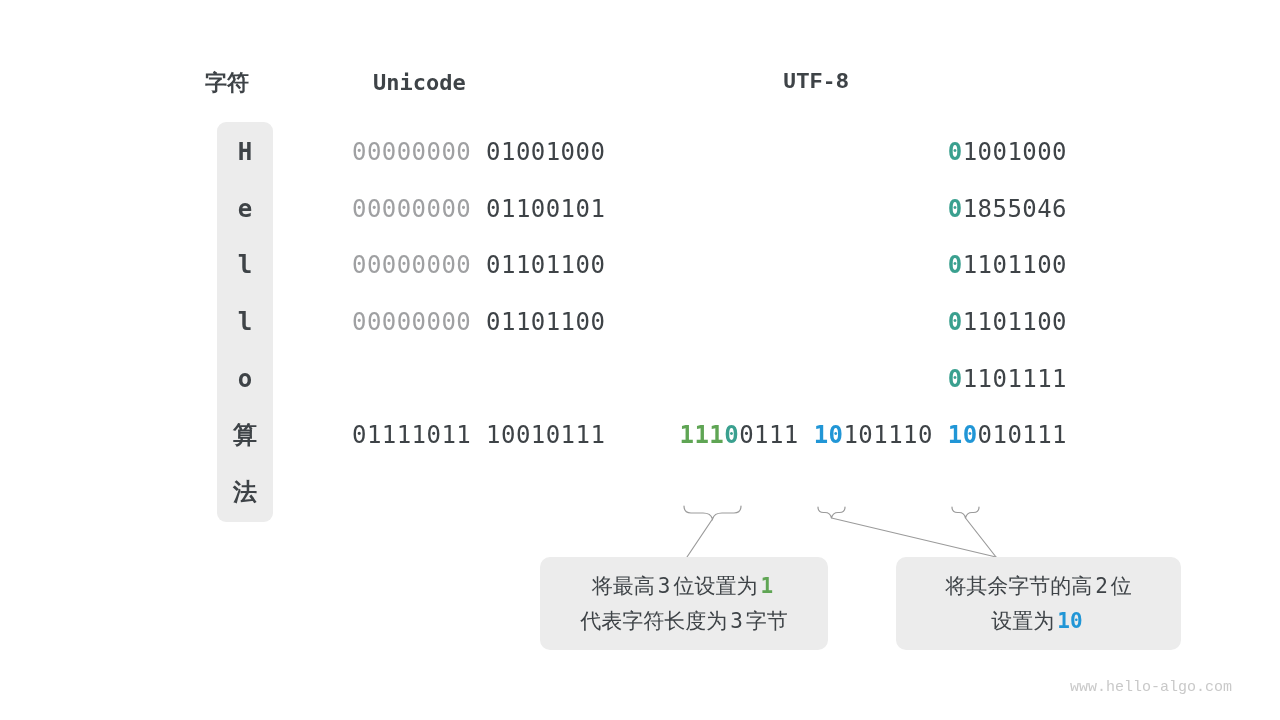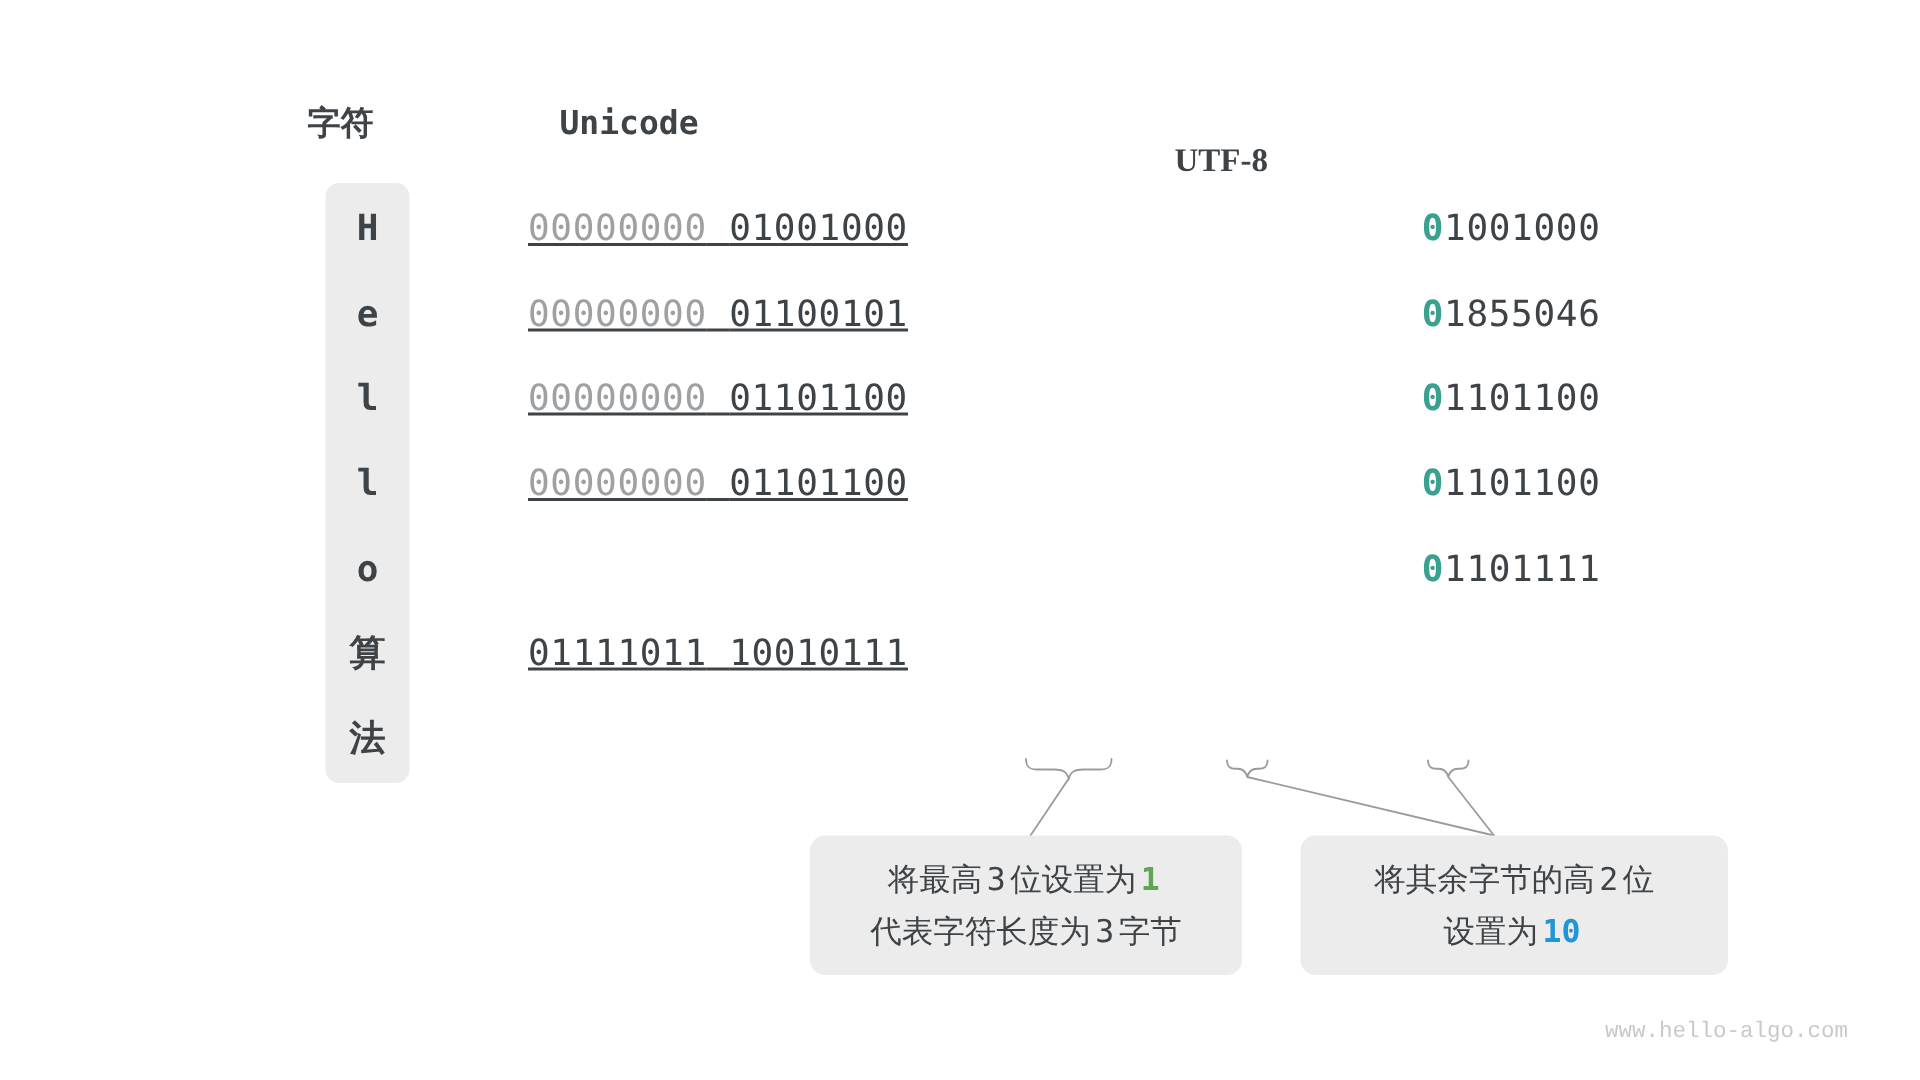--- a/index.html
+++ b/index.html
@@ -9,38 +9,38 @@
     color:#3e4347;overflow:hidden;
   }
 
   
   .col-header{
     position:absolute;top:70px;height:26px;line-height:26px;
     font-weight:bold;text-align:left;font-size:22px;
   }
   #hdr-char{left:205px;width:80px;}
   #hdr-unicode{left:373px;width:200px;font-family:"DejaVu Sans Mono","Liberation Mono",monospace;}
-  #hdr-utf8{left:783px;width:200px;font-family:Liberation Serif, serif;margin-top:24px;}
+  #hdr-utf8{left:783px;width:200px;font-family:Liberation Mono, monospace;}
 
   
   .char-col-bg{
     position:absolute;left:217px;top:122px;width:56px;height:400px;
     background:#ececec;border-radius:9px;
   }
 
   
   #rows{position:absolute;left:0;top:124px;width:1280px;}
   .row{position:relative;height:56.57px;}
   .cell{position:absolute;top:50%;transform:translateY(-50%);white-space:pre;}
   .cell-char{
     left:217px;width:56px;text-align:center;font-weight:bold;font-size:24px;
     font-family:"DejaVu Sans Mono","Liberation Mono",monospace;
   }
   .cell-unicode{left:352px;font-size:24px;letter-spacing:0.45px;
-    font-family:"DejaVu Sans Mono","Liberation Mono",monospace;text-decoration:underline;}
+    font-family:"DejaVu Sans Mono","Liberation Mono",monospace;}
   .cell-utf8{right:213px;text-align:right;font-size:24px;letter-spacing:0.45px;
     font-family:"DejaVu Sans Mono","Liberation Mono",monospace;}
 
   
   .seg.dark{color:#3e4347;}
   .seg.gray{color:#9fa0a2;}
   .seg.teal{color:#3aa08f;}
   .seg.green{color:#5fa554;}
   .seg.blue{color:#2196d6;}
   .seg.b{font-weight:bold;}
@@ -49,21 +49,21 @@
   
   #connectors{position:absolute;left:0;top:0;width:1280px;height:720px;pointer-events:none;}
 
   
   .callout{
     position:absolute;top:557px;height:93px;background:#ececec;border-radius:10px;
     display:flex;flex-direction:column;justify-content:center;align-items:center;
     font-size:21px;line-height:35px;
   }
   #callout-left{left:540px;width:288px;}
-  #callout-right{left:867px;width:285px;}
+  #callout-right{left:896px;width:285px;}
   .callout-line{white-space:pre;text-align:center;}
 
   
   #watermark{
     position:absolute;right:48px;top:679px;font-size:15px;color:#c9c9c9;
     font-family:Liberation Mono, monospace;
   }
 </style>
 </head>
 <body>
@@ -100,20 +100,21 @@
   </div>
 
   <div class="row">
     <div class="cell cell-char">o</div>
     <div class="cell cell-utf8"><span class="seg teal b">0</span><span class="seg dark">1101111</span></div>
   </div>
 
   <div class="row">
     <div class="cell cell-char">算</div>
     <div class="cell cell-unicode"><span class="seg dark">01111011</span><span class="seg dark"> </span><span class="seg dark">10010111</span></div>
+    <div class="cell cell-utf8"><span class="seg green b">111</span><span class="seg teal b">0</span><span class="seg dark">0111</span><span class="seg dark"> </span><span class="seg blue b">10</span><span class="seg dark">101110</span><span class="seg dark"> </span><span class="seg blue b">10</span><span class="seg dark">010111</span></div>
   </div>
 
   <div class="row">
     <div class="cell cell-char">法</div>
   </div>
 </div>
 
 <svg id="connectors" viewBox="0 0 1280 720">
   <g stroke="#9b9b9b" stroke-width="1.2" fill="none" stroke-linecap="round">
     <path d="M 684 506 C 684 511.5 686.5 513 691 513 L 703 513 C 708 513 711 514 712.5 519 C 714 514 717 513 722 513 L 734 513 C 738.5 513 741 511.5 741 506"></path>

